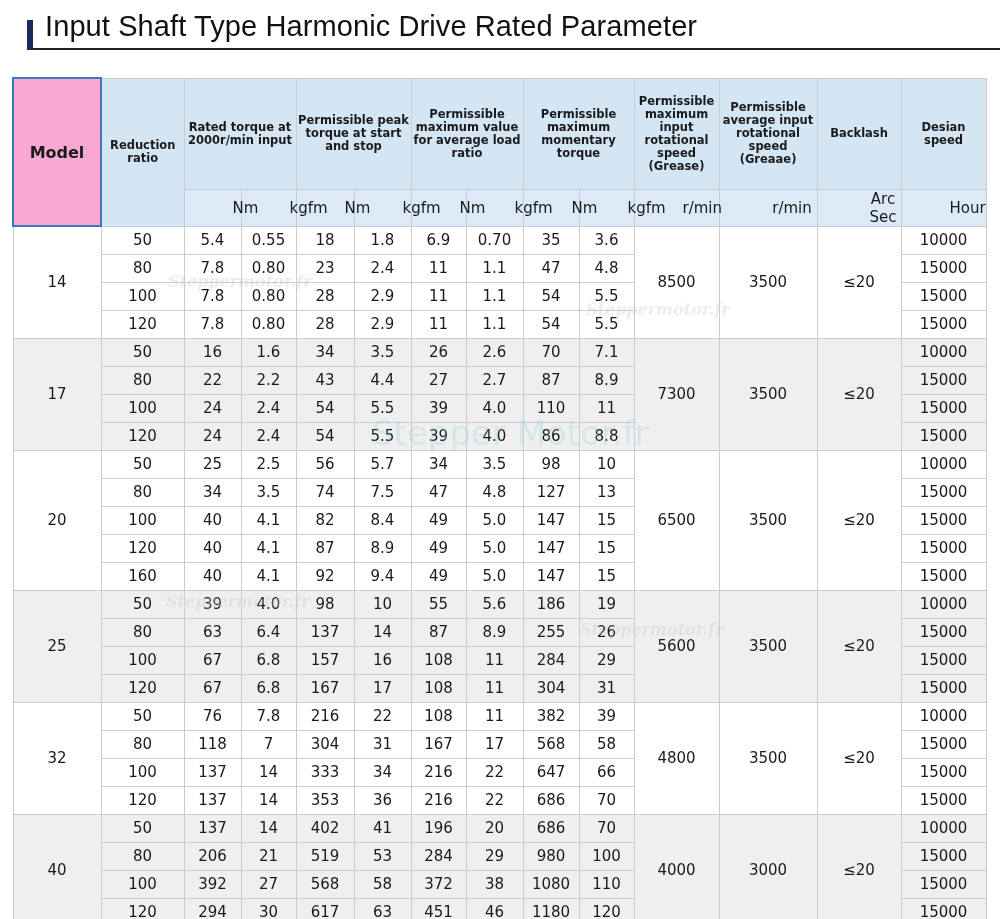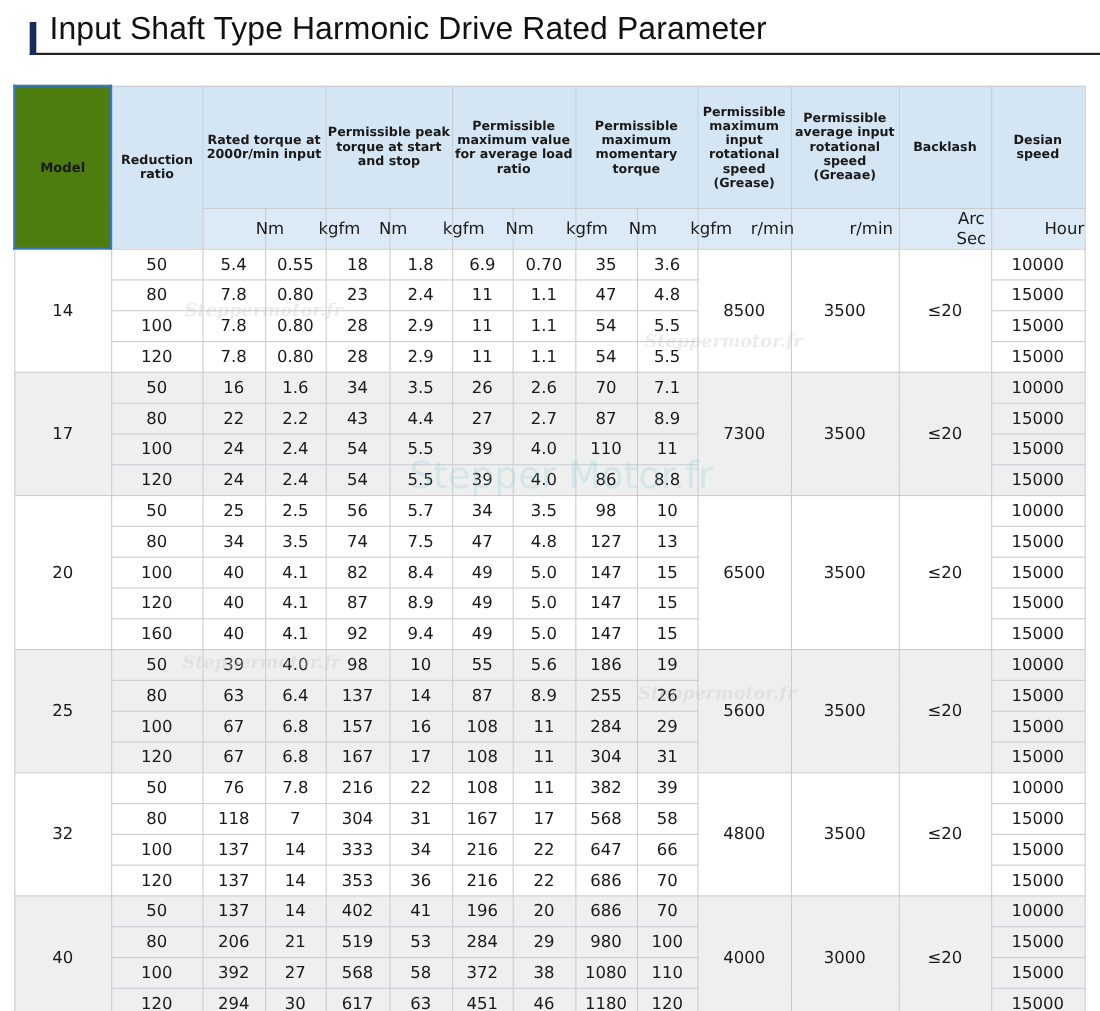--- a/index.html
+++ b/index.html
@@ -4,21 +4,21 @@
 <style>
   html, body { margin:0; padding:0; background:#ffffff; }
   body { width:1000px; height:919px; position:relative; overflow:hidden; font-family:"DejaVu Sans", sans-serif; color:#1a1a1a; }
   .title-wrap { position:absolute; left:27px; top:8px; width:975px; height:40px; border-bottom:2px solid #222; }
   .title-bar { position:absolute; left:0; top:12px; width:6px; height:30px; background:#1b2a5c; }
   .title { position:absolute; left:18px; top:2px; font-family:"Liberation Sans", sans-serif; font-size:29px; color:#111; white-space:nowrap; letter-spacing:0.1px; }
   table { position:absolute; left:12px; top:77px; border-collapse:collapse; table-layout:fixed; width:973px; }
   th, td { border:1px solid #c9cdd2; text-align:center; padding:0; }
   th { background:#d4e5f4; font-weight:normal; color:#1a1a1a; }
   th.group { font-size:11.5px; line-height:13px; height:110px; vertical-align:middle; font-weight:600; }
-  th.model-h { background:#4d7c0f; border:2px solid #3b78b8; font-size:12px; font-weight:600; }
+  th.model-h { background:#f9a8d4; border:2px solid #3b78b8; font-size:16px; font-weight:600; }
   th.unit { font-size:15px; height:24px; background:#dce9f6;padding-left:48px; }
   td { font-size:15px; height:27px; }
   tr.shade td { background:#efefef; }
   tr.plain td { background:#ffffff; }
   td.model { font-size:15px; }
   .watermark { position:absolute; font-family:"DejaVu Serif", serif; font-size:16px; font-weight:bold; color:rgba(200,200,200,0.35); pointer-events:none; white-space:nowrap;font-style:italic; }
   .wm-logo { position:absolute; left:372px; top:415px; font-family:"DejaVu Sans", sans-serif; font-size:34px; color:rgba(120,200,210,0.22); line-height:36px; pointer-events:none; }
 </style>
 </head>
 <body>

